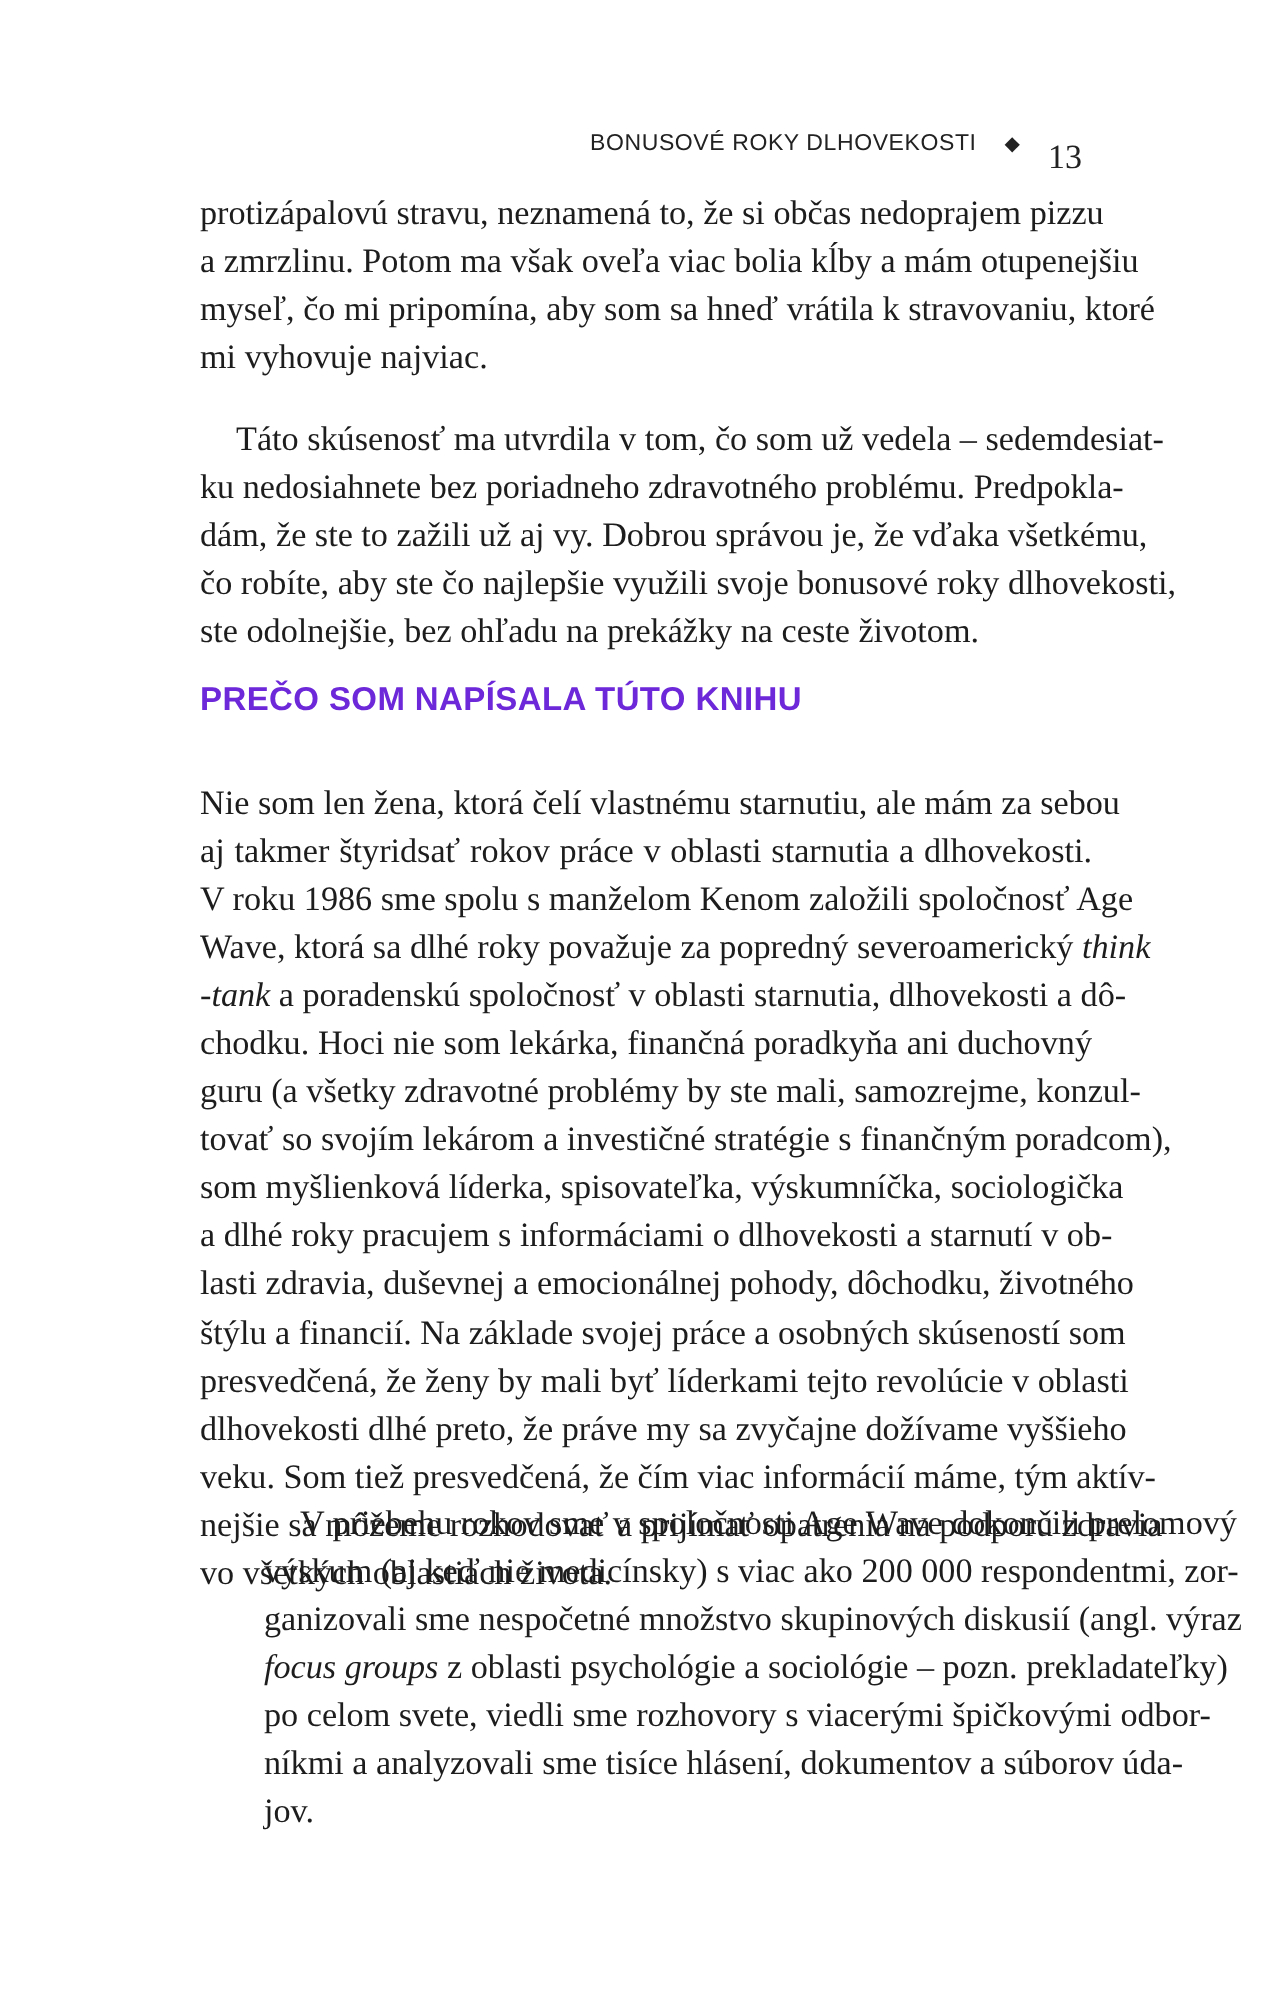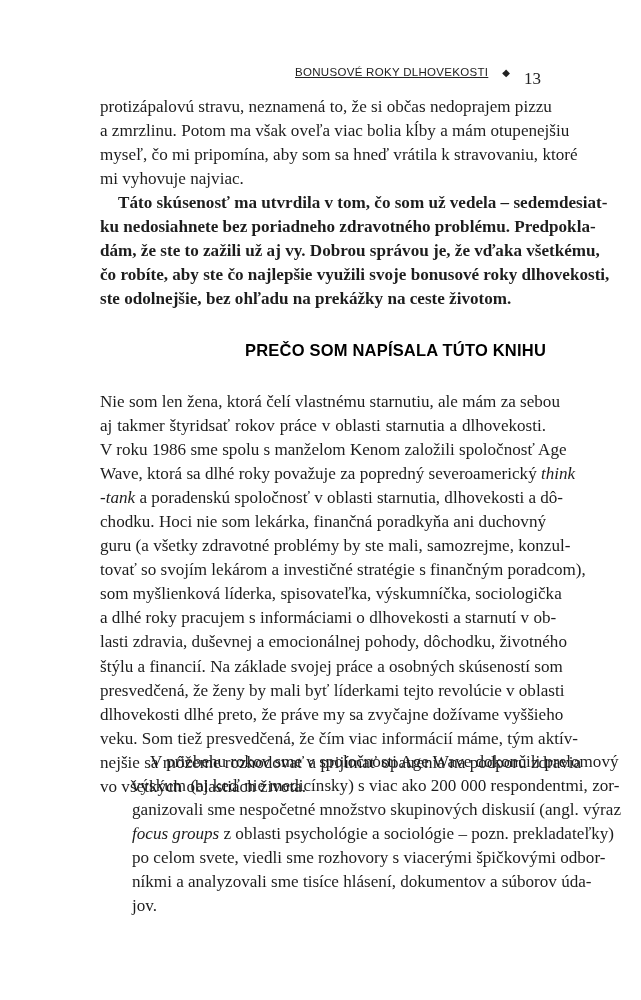--- a/index.html
+++ b/index.html
@@ -1,38 +1,38 @@
 <!DOCTYPE html>
 <html><head>
 <meta charset="utf-8">
 <style>
   html, body { margin: 0; padding: 0; background: #ffffff; }
   body { width: 641px; height: 1000px; position: relative; overflow: hidden; color: #1d1d1d; }
   .running-head {
     position: absolute; top: 60px; right: 100px; height: 24px;
     display: flex; align-items: center; gap: 14px;
   }
-  .rh-title { font-family: "Liberation Sans", sans-serif; font-size: 11.5px; letter-spacing: 0.3px; color: #222; text-decoration: underline; }
+  .rh-title { font-family: "Liberation Sans", sans-serif; font-size: 11.5px; letter-spacing: 0.3px; color: #222; }
   .rh-diamond { font-family: "DejaVu Sans", sans-serif; font-size: 10px; color: #222; }
   .rh-page { font-family: "Liberation Serif", serif; font-size: 17px; color: #222; margin-top: 13px; }
   .text-block {
     position: absolute; left: 100px; width: 446px;
     font-family: "Liberation Serif", serif; font-size: 17.1px; line-height: 24.05px;
     color: #1d1d1d;
   }
   .line { display: block; white-space: nowrap; text-align: justify; text-align-last: justify; height: 24.05px; }
   .line.last { text-align-last: left; }
   .line.indent { padding-left: 18px; }
   .block-1 { top: 95px; }
-  .block-2 { top: 191px; font-weight: bold; }
+  .block-2 { top: 208px; }
   .block-3 { top: 390px; }
   .block-4 { top: 750px; margin-left: 32px; }
   .heading {
-    position: absolute; top: 341px; left: 100px; width: 446px; text-align: right;
-    font-family: "Liberation Sans", sans-serif; font-weight: bold; font-size: 16.5px; letter-spacing: 0.2px; color: #000000;
+    position: absolute; top: 341px; left: 100px; width: 446px; text-align: left;
+    font-family: "Liberation Sans", sans-serif; font-weight: bold; font-size: 16.5px; letter-spacing: 0.2px; color: #6d28d9;
   }
   em { font-style: italic; }
 </style>
 </head>
 <body>
 
 <div class="running-head">
   <span class="rh-title">BONUSOVÉ ROKY DLHOVEKOSTI</span>
   <span class="rh-diamond">◆</span>
   <span class="rh-page">13</span>

